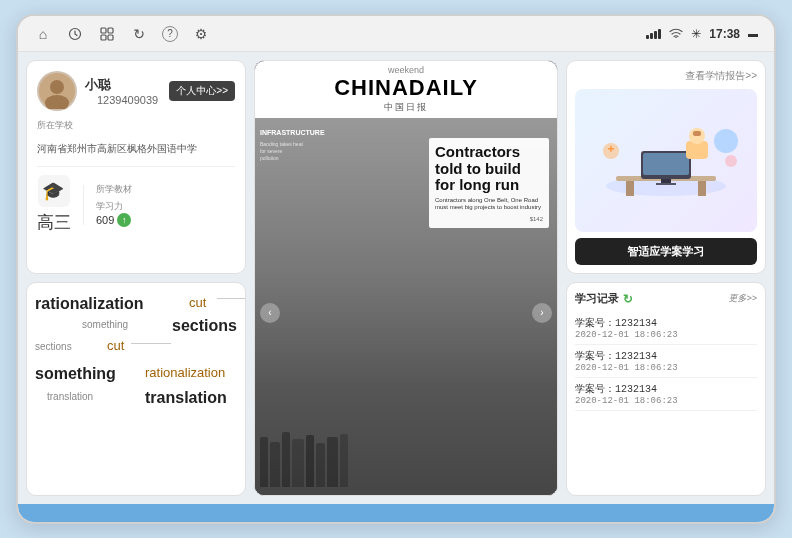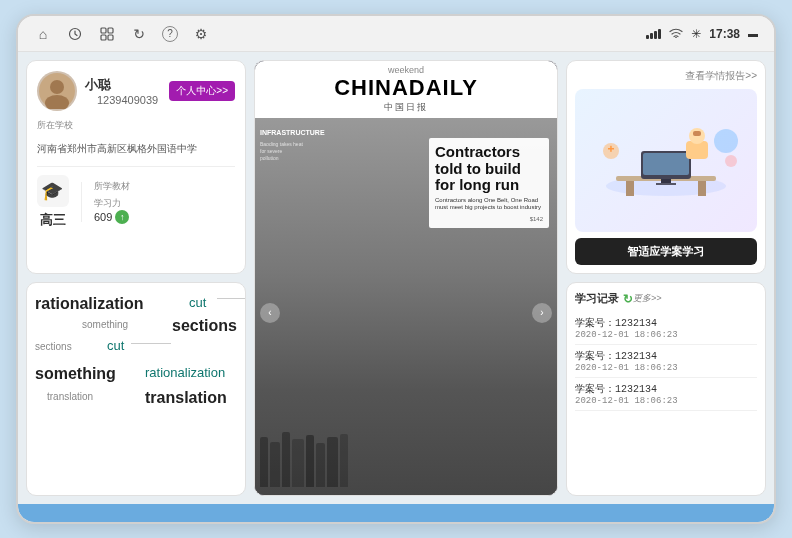--- a/index.html
+++ b/index.html
@@ -114,21 +114,21 @@
       font-size: 13px;
       font-weight: bold;
       color: #333;
     }
     .user-id {
       font-size: 11px;
       color: #666;
       margin-left: 12px;
     }
     .profile-btn {
-      background: #a21caf;
+      background: #404040;
       color: #fff;
       font-size: 10px;
       padding: 3px 7px;
       border-radius: 4px;
       white-space: nowrap;
     }
     .user-school {
       font-size: 10px;
       color: #555;
       padding: 2px 0;
@@ -148,23 +148,23 @@
       width: 32px;
       height: 32px;
       background: #f5f5f5;
       border-radius: 6px;
       display: flex;
       align-items: center;
       justify-content: center;
       font-size: 18px;
     }
     .grade-label {
-      font-size: 13px;
-      color: #333;
-      font-weight: bold;
+      font-size: 17px;
+      color: #333;
+      font-weight: normal;
     }
     .textbook-section {
       flex: 1;
     }
     .textbook-label {
       font-size: 9px;
       color: #888;
     }
     .textbook-name {
       font-size: 11px;
@@ -308,21 +308,21 @@
       padding: 12px;
       position: relative;
     }
     .word {
       position: absolute;
       font-size: 12px;
       color: #555;
       white-space: nowrap;
     }
     .word.big { font-size: 16px; font-weight: bold; color: #222; }
-    .word.medium { font-size: 13px; color: #0f766e; }
+    .word.medium { font-size: 13px; color: #a16207; }
     .word.small { font-size: 10px; color: #888; }
     
     .calendar-panel {
       grid-row: 2;
       grid-column: 2;
       padding: 10px;
       display: grid;
       grid-template-columns: 120px 1fr;
       gap: 10px;
     }
@@ -424,20 +424,21 @@
     
     .records-panel {
       grid-row: 2;
       grid-column: 3;
       padding: 8px;
       overflow: hidden;
     }
     .records-header {
       display: flex;
       align-items: center;
+      justify-content: space-between;
       margin-bottom: 6px;
     }
     .records-title {
       font-size: 11px;
       font-weight: bold;
       color: #333;
       display: flex;
       align-items: center;
       gap: 4px;
     }

